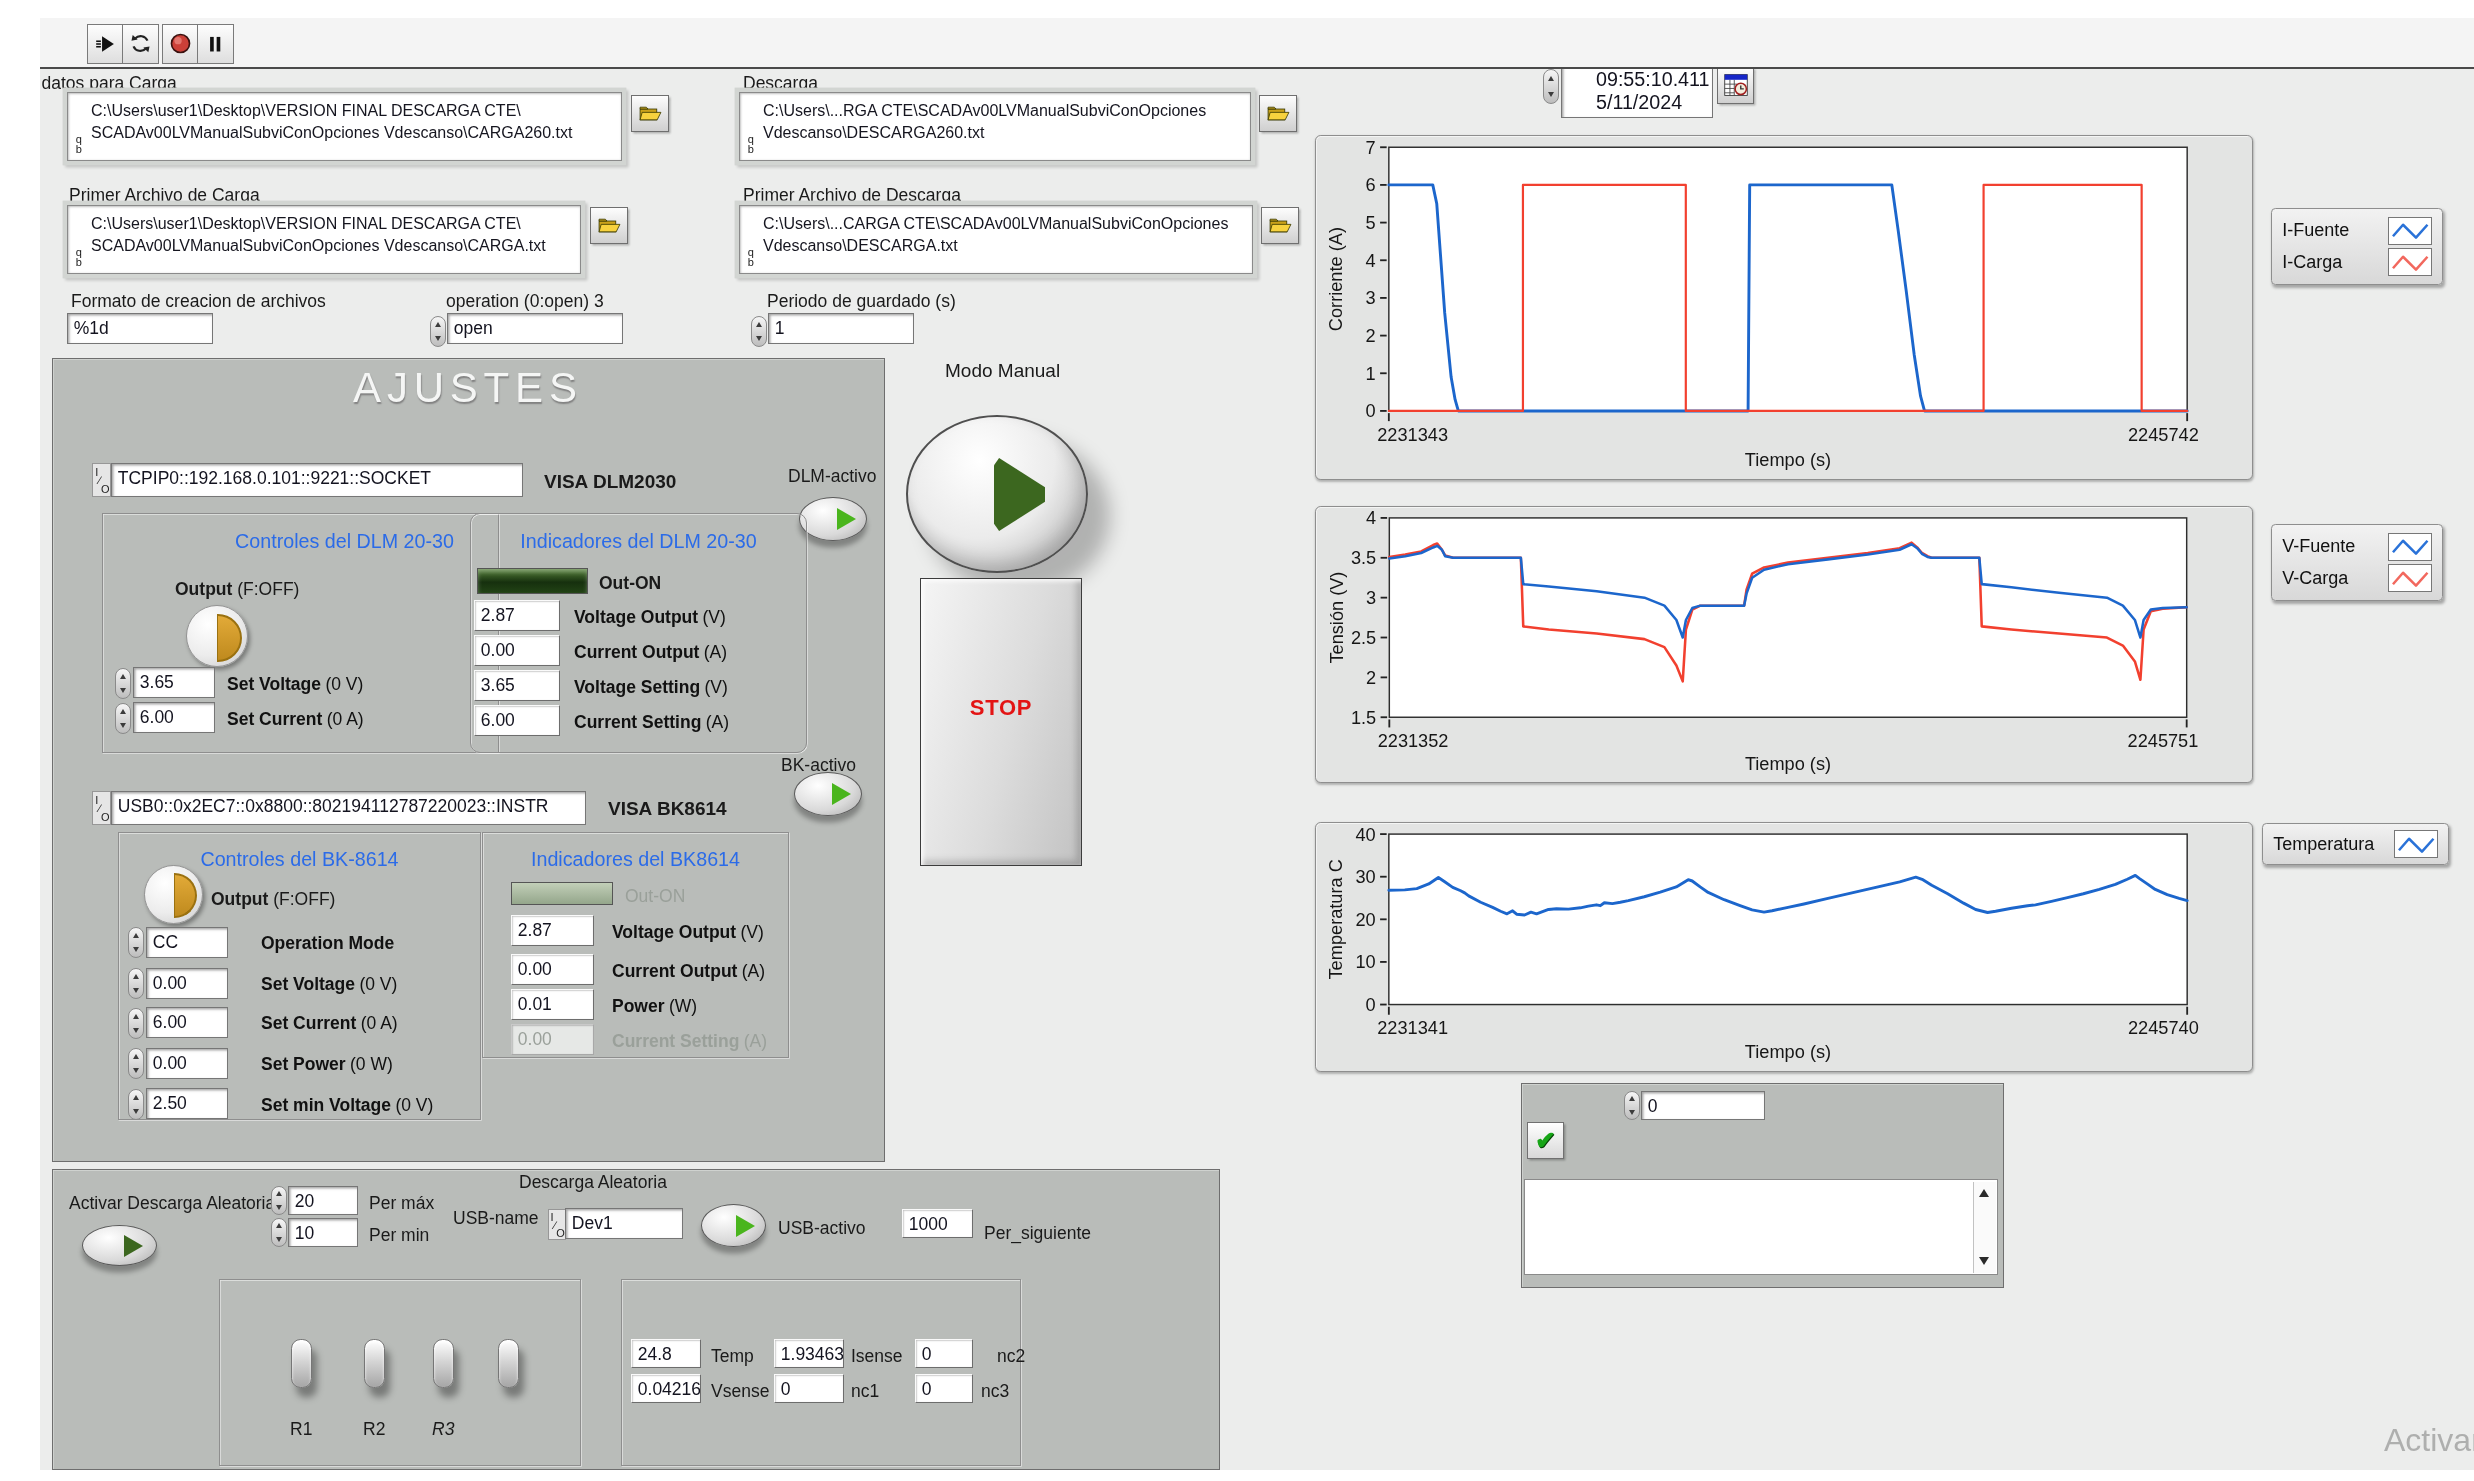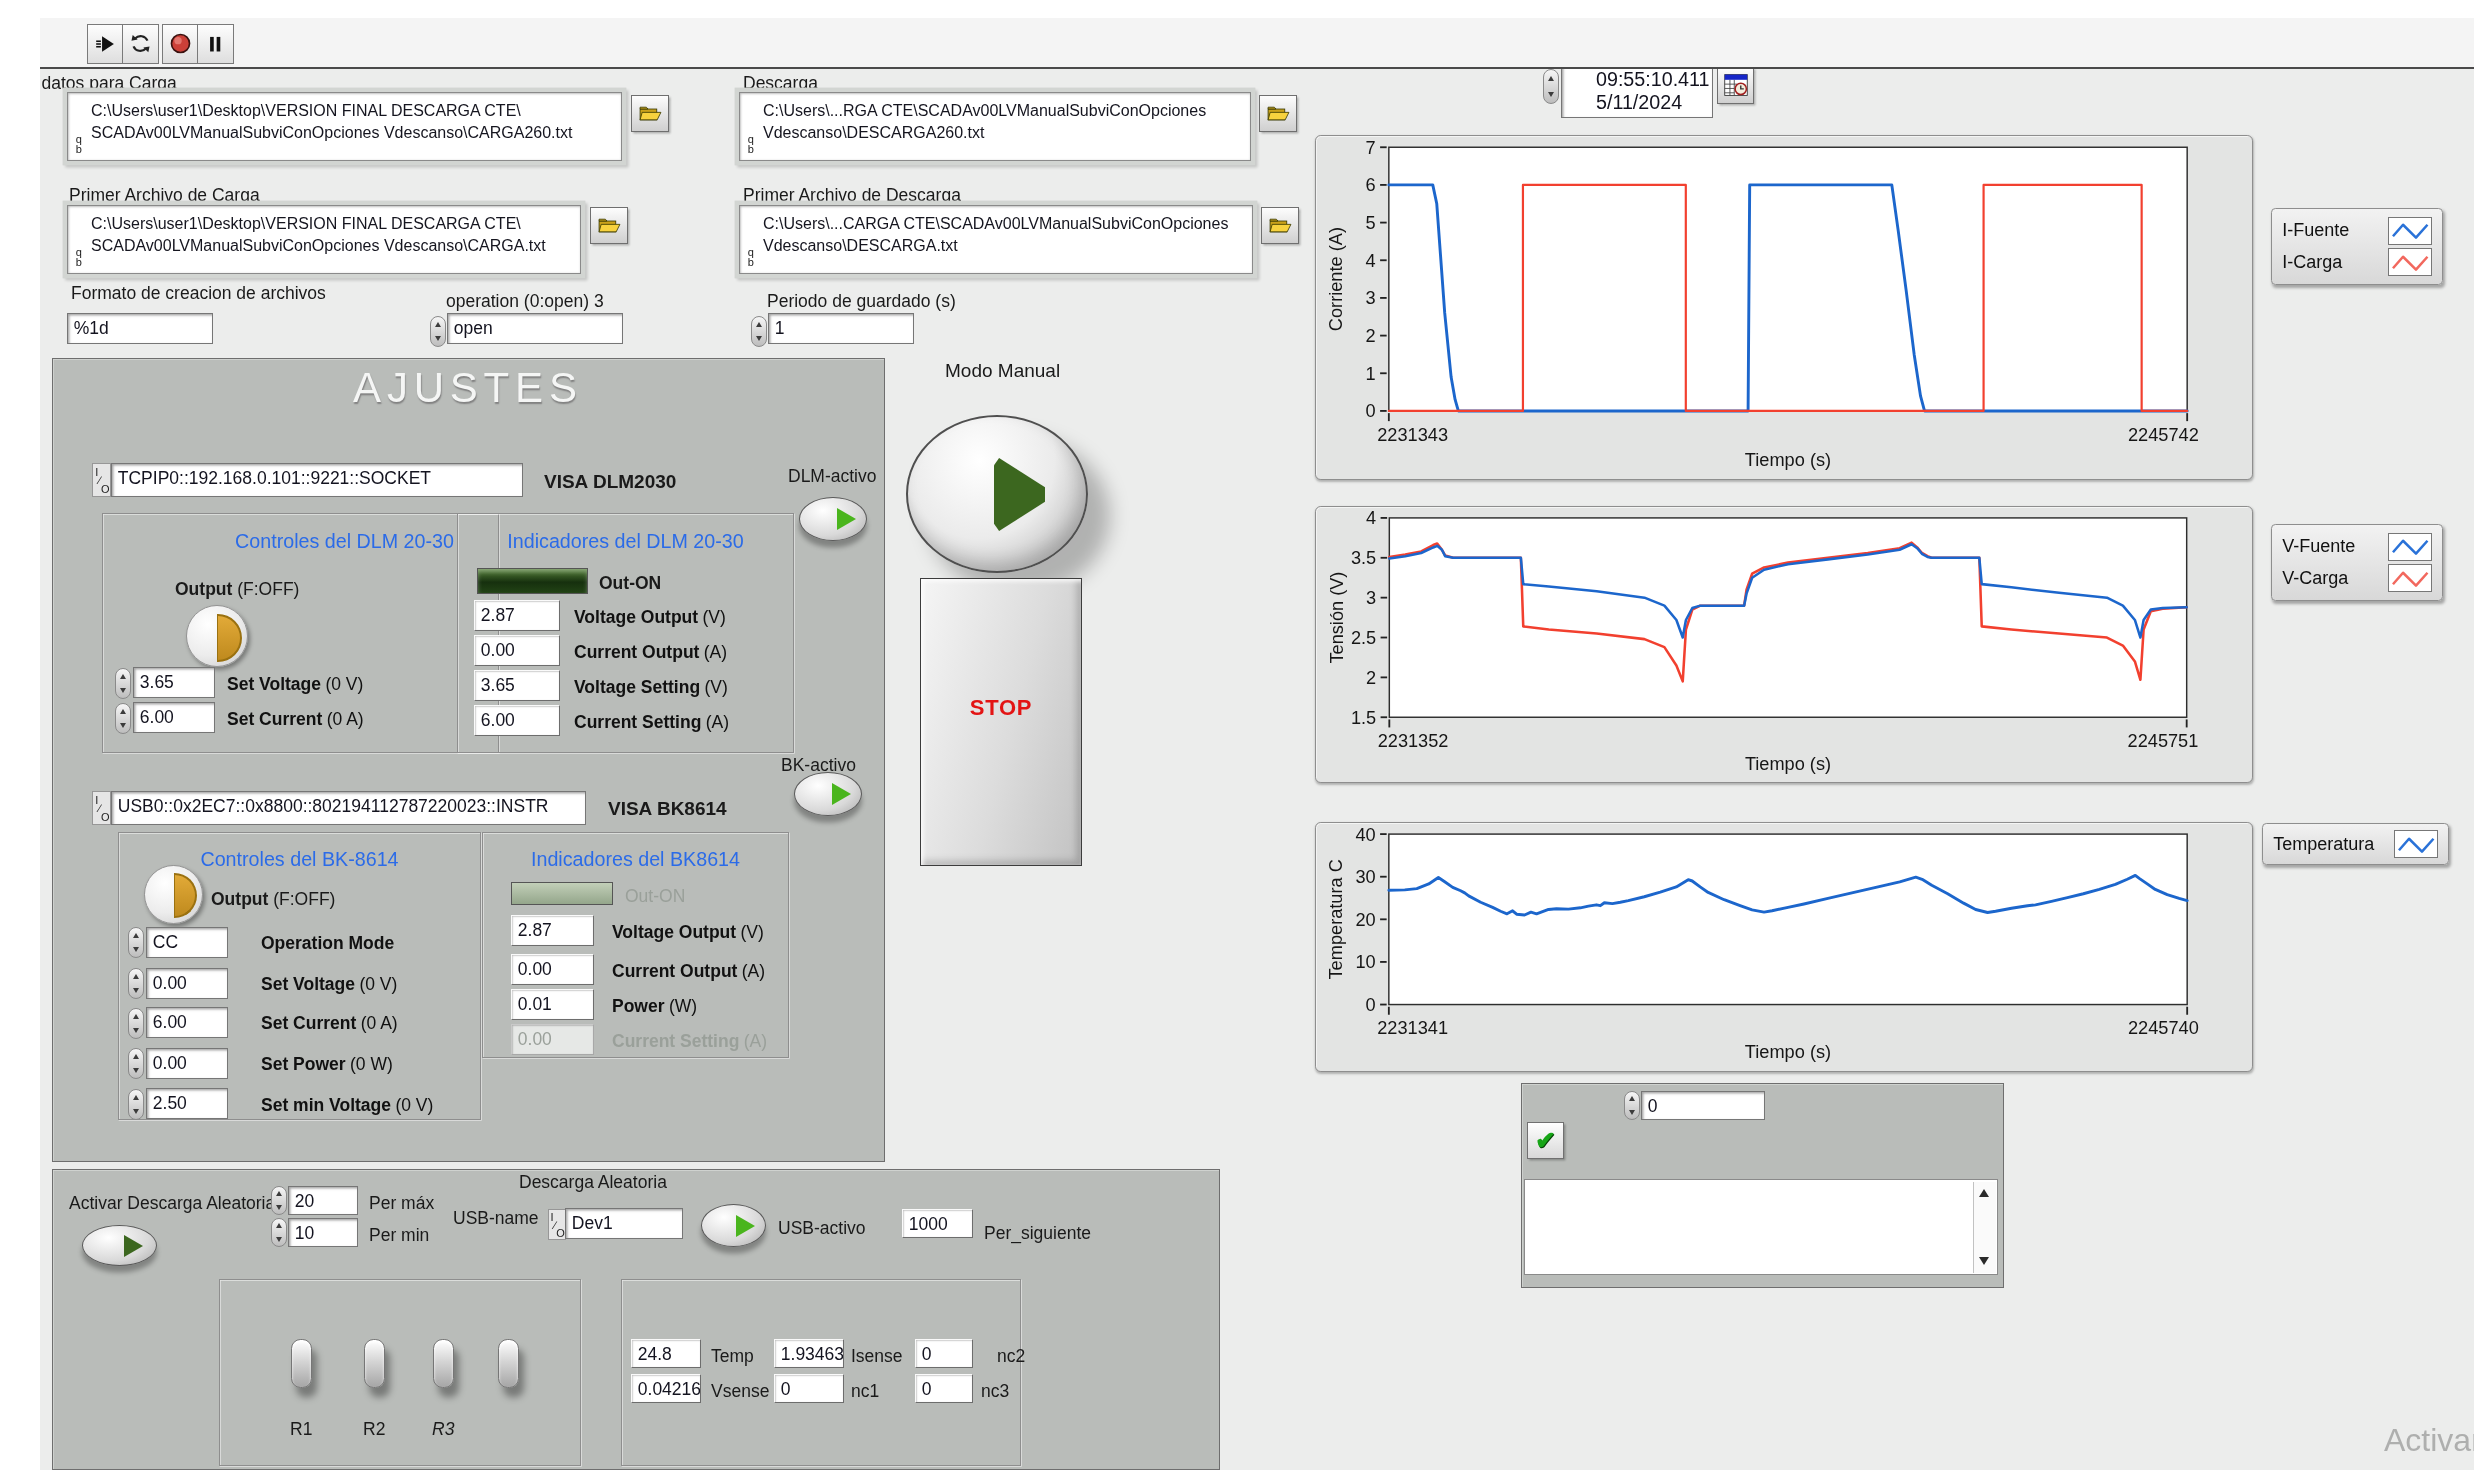--- a/index.html
+++ b/index.html
@@ -204,21 +204,21 @@
       <div>Vdescanso\DESCARGA.txt</div>
     </div>
     <div class="folder" style="left:1221px;top:138px;">
       <svg width="25" height="20.4" viewBox="0 0 30 24">
         <rect x="2.5" y="7" width="20" height="13" fill="#caa21a" stroke="#3a3a00"></rect>
         <path d="M2.5 7 v-2.2 h7.5 l2 2.2 Z" fill="#caa21a" stroke="#3a3a00"></path>
         <path d="M5 11 h22.5 l-4.5 9 H2.5 Z" fill="#f7d23e" stroke="#3a3a00"></path>
       </svg>
     </div>
 
-    <div class="lbl" style="left:31px;top:214px;">Formato de creacion de archivos</div>
+    <div class="lbl" style="left:31px;top:222px;">Formato de creacion de archivos</div>
     <div class="tfield" style="left:27px;top:244px;width:146px;height:31px;">%1d</div>
 
     <div class="lbl" style="left:406px;top:222px;">operation (0:open) 3</div>
     <div class="spin" style="left:390px;top:247px;">
         <i class="up"></i>
         <i class="dn"></i>
       </div>
     <div class="tfield" style="left:407px;top:244px;width:176px;height:31px;">open</div>
 
     <div class="lbl" style="left:727px;top:222px;">Periodo de guardado (s)</div>
@@ -262,21 +262,21 @@
     </div>
     <div class="spin" style="left:75px;top:634px;">
         <i class="up"></i>
         <i class="dn"></i>
       </div>
     <div class="tfield" style="left:93px;top:633px;width:82px;height:31px;">6.00</div>
     <div class="lbl rowlbl" style="left:187px;top:640px;">
       <span class="b">Set Current</span><span class="unit">(0 A)</span>
     </div>
 
-    <div class="gbox" style="left:417px;top:444px;width:335px;height:238px;">
+    <div class="gbox" style="left:430px;top:444px;width:335px;height:238px;border-radius:10px;">
       <div class="btitle" style="top:16px;">Indicadores del DLM 20-30</div>
     </div>
     <div class="ledbar on" style="left:437px;top:499px;width:111px;height:26px;"></div>
     <div class="lbl b" style="left:559px;top:504px;">Out-ON</div>
 
     <div class="ifield" style="left:434px;top:531px;width:86px;height:31px;">2.87</div>
     <div class="lbl rowlbl" style="left:534px;top:538px;"><span class="b">Voltage Output</span><span class="unit">(V)</span></div>
     <div class="ifield" style="left:434px;top:566px;width:86px;height:31px;">0.00</div>
     <div class="lbl rowlbl" style="left:534px;top:573px;"><span class="b">Current Output</span><span class="unit">(A)</span></div>
     <div class="ifield" style="left:434px;top:601px;width:86px;height:31px;">3.65</div>

